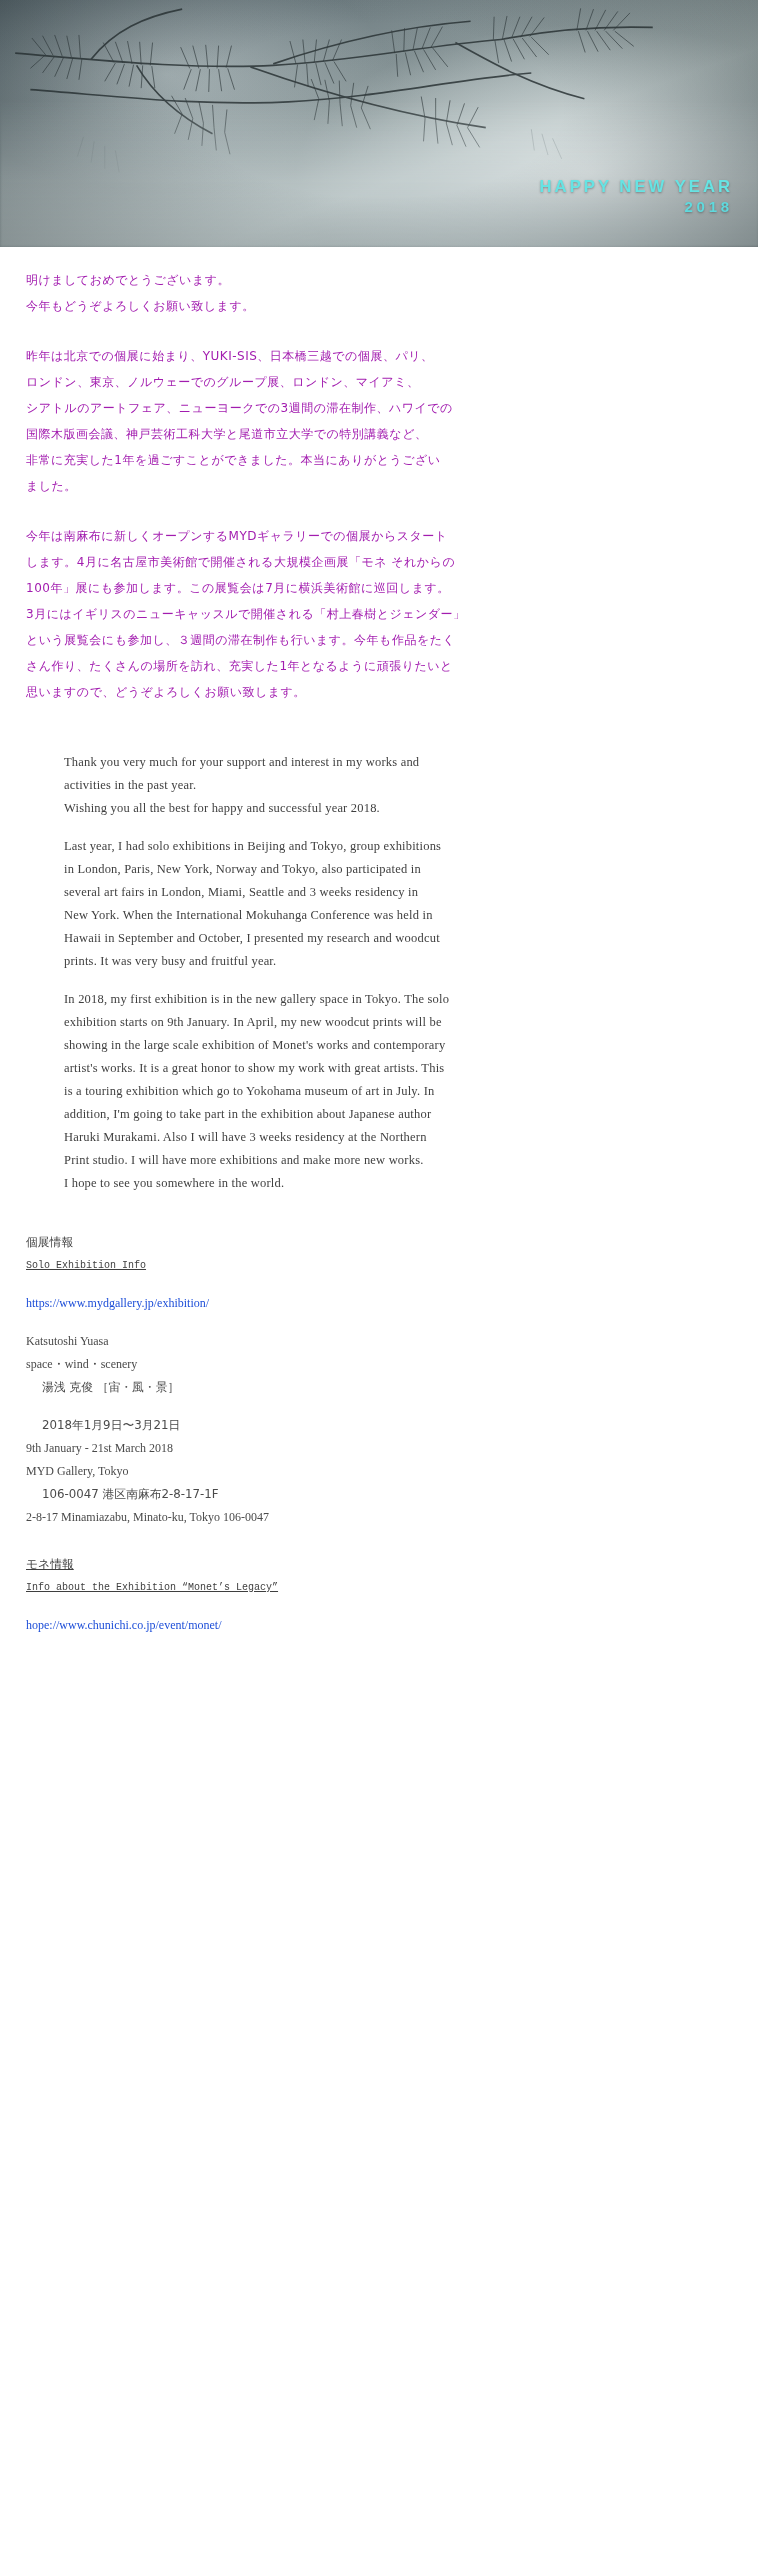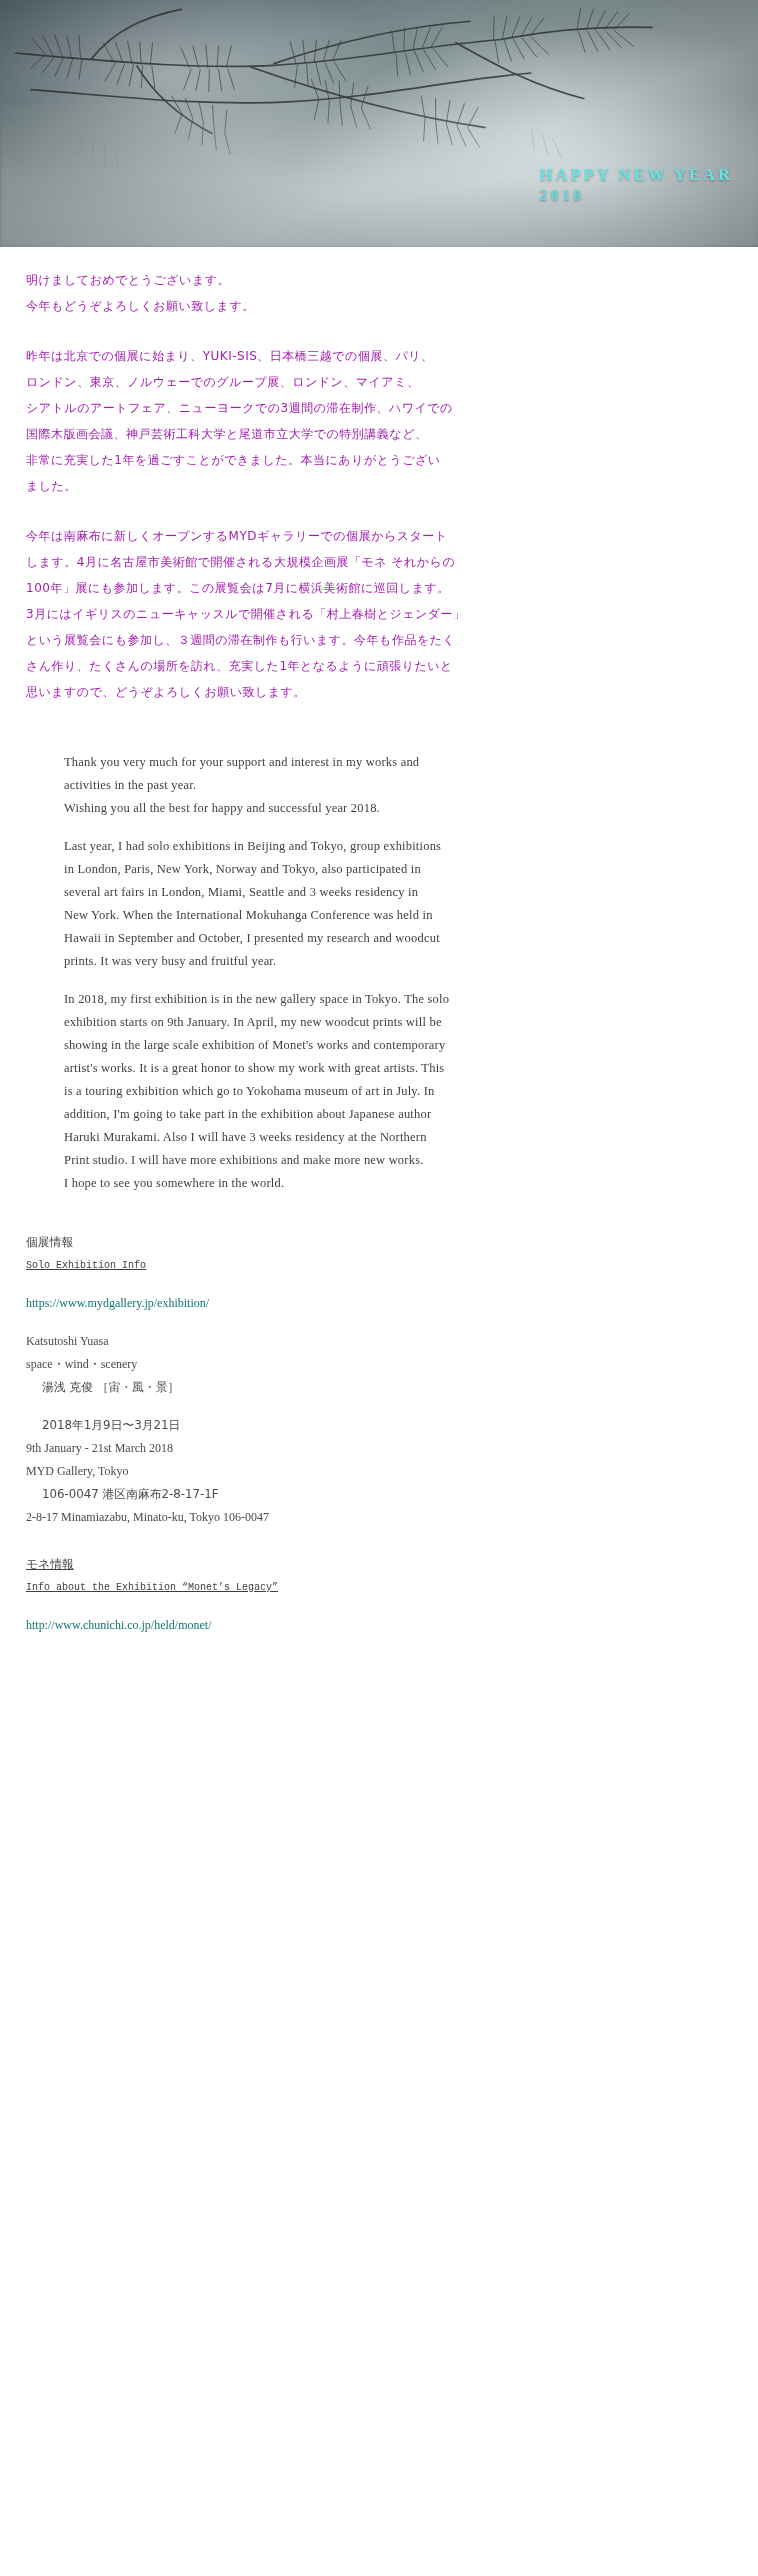--- a/index.html
+++ b/index.html
@@ -50,28 +50,28 @@
   }
   .hero svg.branches {
     position: absolute;
     inset: 0;
     width: 759px;
     height: 247px;
   }
   .hero-title {
     position: absolute;
     right: 26px;
-    top: 165px;
+    top: 177px;
+    text-align: right;
     letter-spacing: 3px;
     color: #66e3e3;
     font-size: 16.7px;
     font-weight: bold;
     line-height: 1.25;
     text-shadow: 0 0.8px 2.3px rgba(0,0,0,0.35);
-    font-family: Liberation Serif, serif;
   }
   .hero-title .yr {
     display: block;
     font-size: 15px;
     letter-spacing: 3.8px;
     color: #5fd9dd;
   }
 
   
   .content {
@@ -110,21 +110,21 @@
     color: #3f3f3f;
   }
   a.link {
     color: #3f3f3f;
     text-decoration: underline;
     font-family: Liberation Mono, monospace;
     font-size: 10px;
     line-height: 23px;
   }
   a.plainlink {
-    color: #0f766e;
+    color: #1d4ed8;
     text-decoration: none;
     font-family: "Liberation Serif", serif;
     font-size: 12px;
     line-height: 23px;
   }
   .info-line {
     font-family: "Liberation Serif", serif;
     font-size: 12px;
     line-height: 23px;
     color: #4a4a4a;
@@ -276,17 +276,17 @@
     <div class="info-line">2-8-17 Minamiazabu, Minato-ku, Tokyo 106-0047</div>
 
     <div class="gap-md"></div>
 
     
     <div class="section-label" style="text-decoration: underline;">モネ情報</div>
     <a class="link" href="#">Info about the Exhibition “Monet’s Legacy”</a>
 
     <div class="gap-sm"></div>
 
-    <div><a class="plainlink" href="#">http://www.chunichi.co.jp/held/monet/</a></div>
+    <div><a class="plainlink" href="#">hope://www.chunichi.co.jp/event/monet/</a></div>
 
   </div>
 </div>
 
 
 </body></html>

